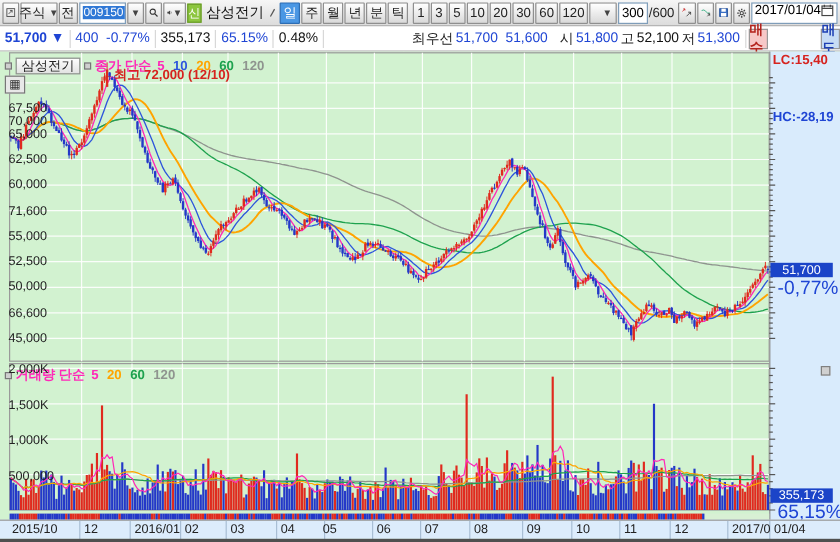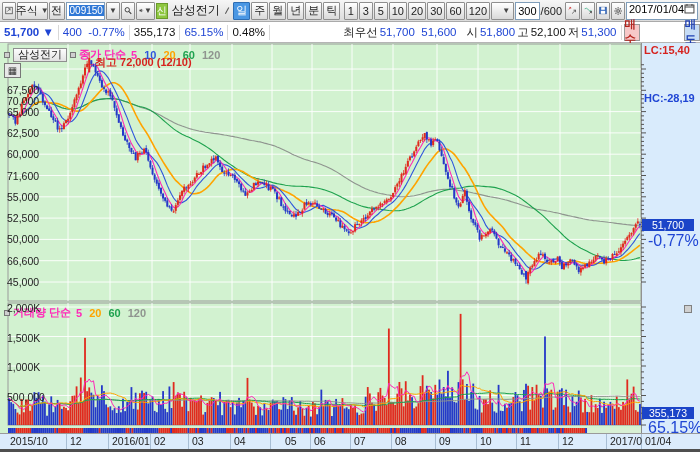--- a/index.html
+++ b/index.html
@@ -1599,21 +1599,21 @@
       <div class="xsep" style="left: 516px;"></div>
       <div class="xsep" style="left: 558px;"></div>
       <div class="xsep" style="left: 606px;"></div>
       <div class="xsep" style="left: 641px;"></div>
       <div class="xlab" style="left: 10px;">2015/10</div>
       <div class="xlab" style="left: 70px;">12</div>
       <div class="xlab" style="left: 112px;">2016/01</div>
       <div class="xlab" style="left: 154px;">02</div>
       <div class="xlab" style="left: 192px;">03</div>
       <div class="xlab" style="left: 234px;">04</div>
-      <div class="xlab" style="left: 274px; padding-left: 11px;">05</div>
+      <div class="xlab" style="left: 258px; padding-left: 11px;">05</div>
       <div class="xlab" style="left: 314px;">06</div>
       <div class="xlab" style="left: 354px;">07</div>
       <div class="xlab" style="left: 395px;">08</div>
       <div class="xlab" style="left: 439px;">09</div>
       <div class="xlab" style="left: 480px;">10</div>
       <div class="xlab" style="left: 520px;">11</div>
       <div class="xlab" style="left: 562px;">12</div>
       <div class="xlab" style="left: 610px;">2017/0</div>
       <div class="xlab" style="left: 645px;">01/04</div>
     </div>

